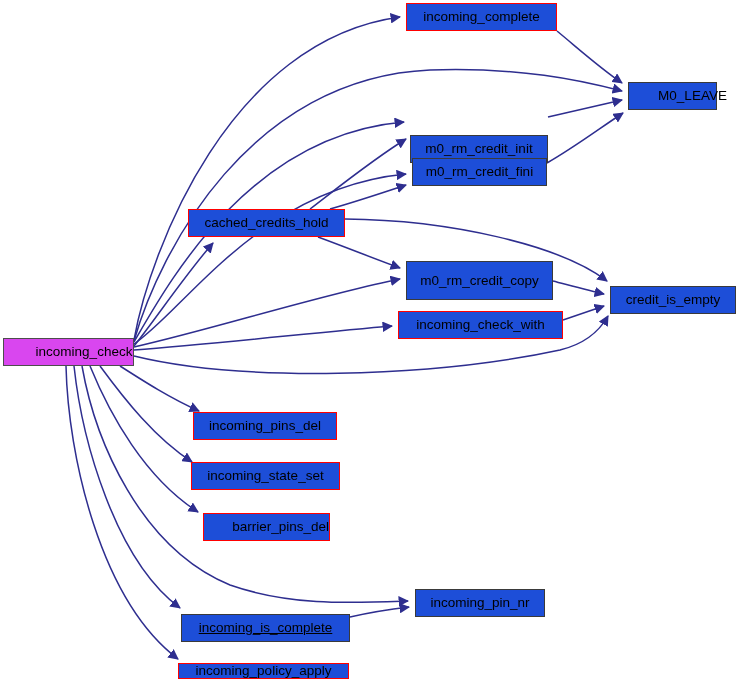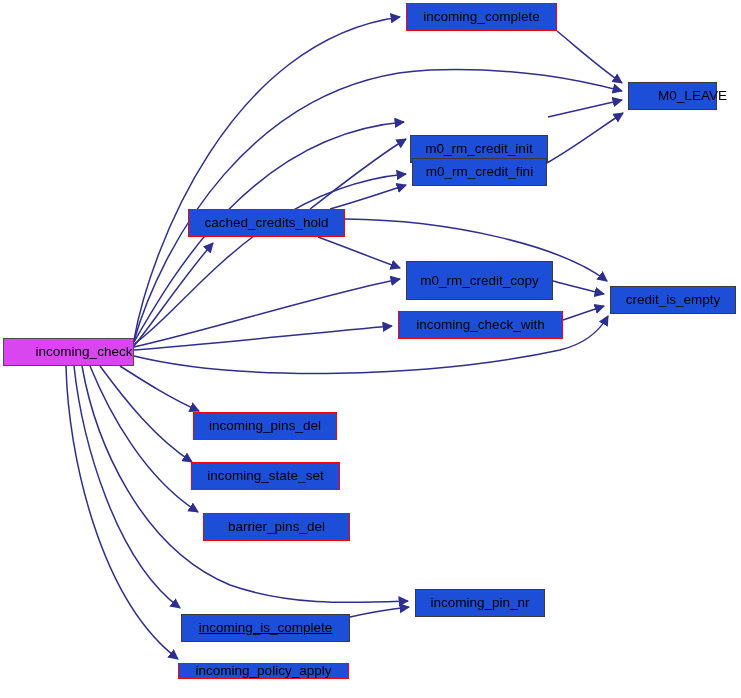--- a/index.html
+++ b/index.html
@@ -132,21 +132,21 @@
   </div>
 
   <div class="node red" style="left:193px;top:412px;width:144px;height:28px;">
     <span class="node-label">incoming_pins_del</span>
   </div>
 
   <div class="node red" style="left:191px;top:462px;width:149px;height:28px;">
     <span class="node-label">incoming_state_set</span>
   </div>
 
-  <div class="node red" style="left:203px;top:513px;width:147px;height:28px;">
+  <div class="node red" style="left:203px;top:513px;width:127px;height:28px;justify-content:flex-end;">
     <span class="node-label">barrier_pins_del</span>
   </div>
 
   <div class="node black" style="left:415px;top:589px;width:130px;height:28px;">
     <span class="node-label">incoming_pin_nr</span>
   </div>
 
   <div class="node black" style="left:181px;top:614px;width:169px;height:28px;text-decoration:underline;">
     <span class="node-label">incoming_is_complete</span>
   </div>

